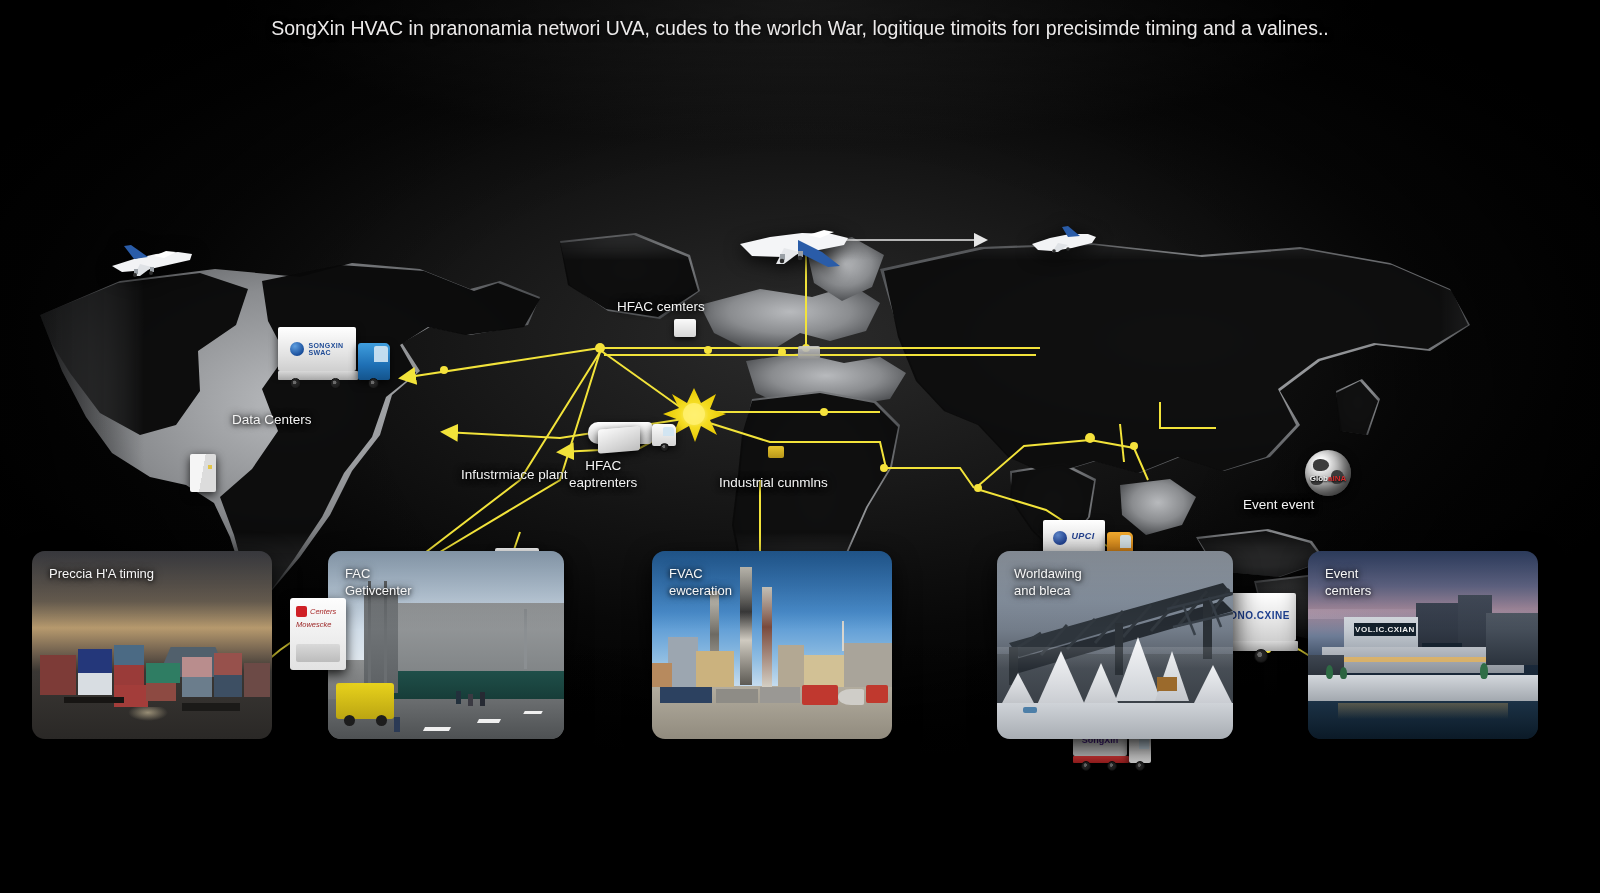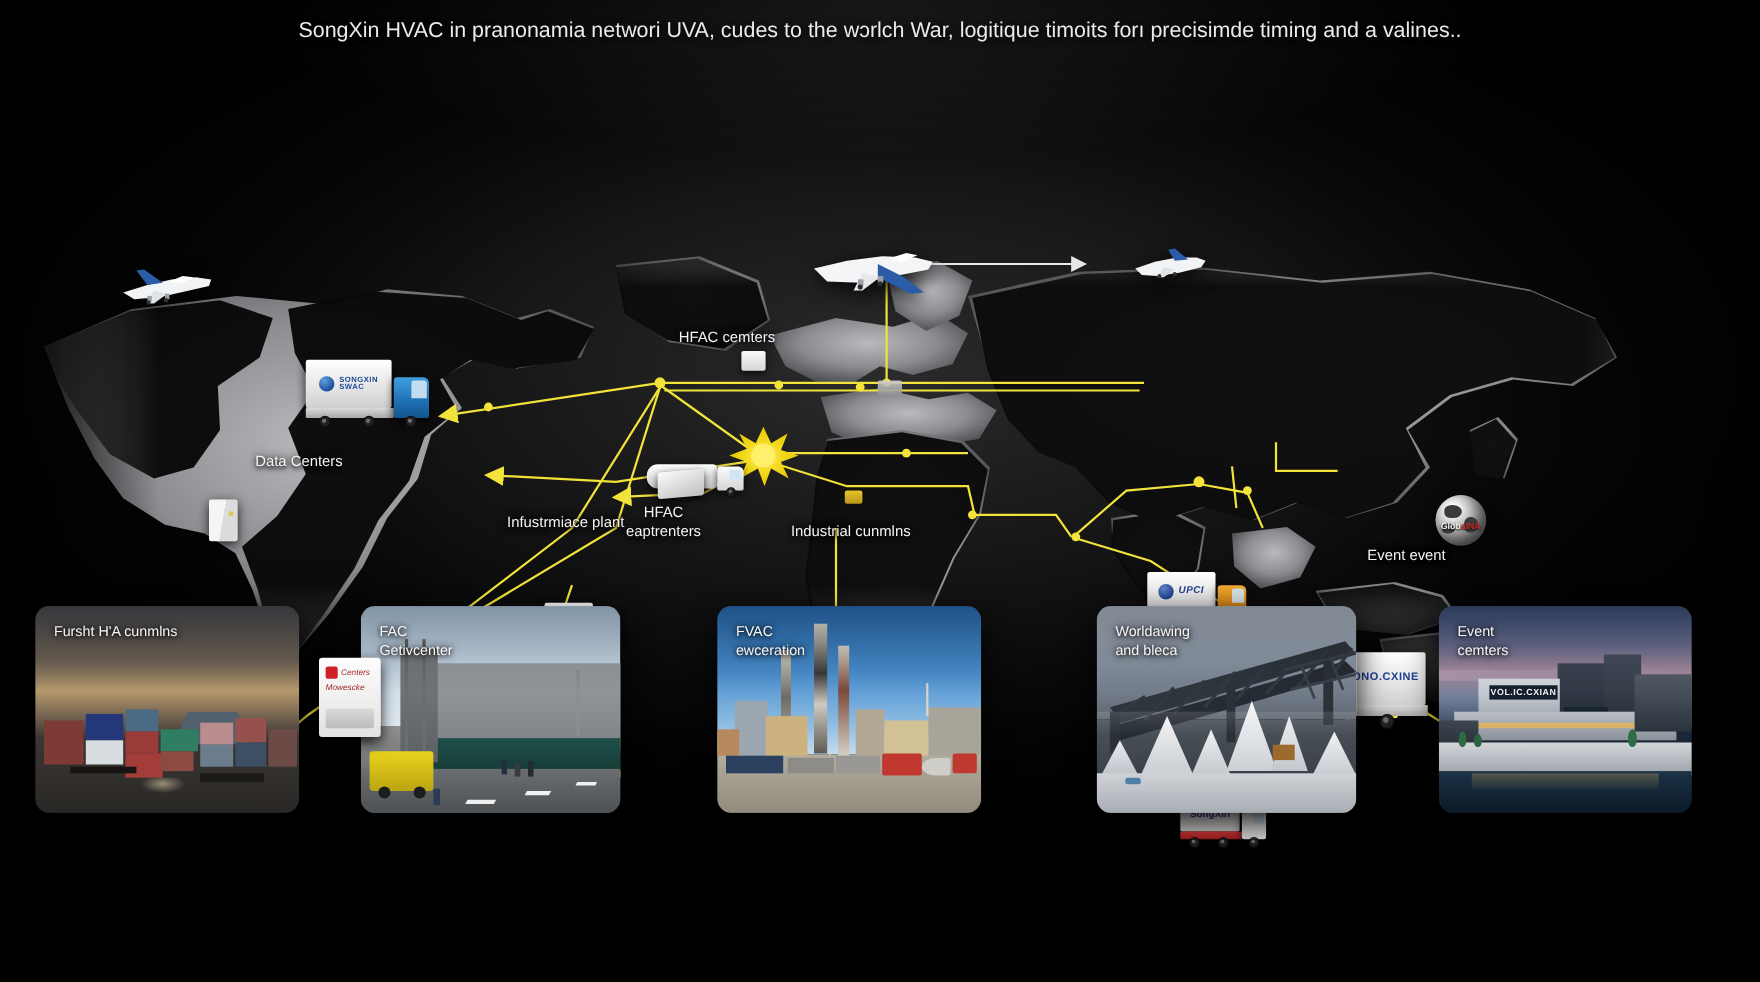--- a/index.html
+++ b/index.html
@@ -522,21 +522,21 @@
         <div class="blk" style="left:150px; top:106px; width:30px; height:20px; background:#b98d8d;"></div>
         <div class="blk" style="left:150px; top:126px; width:30px; height:20px; background:#6b7d8c;"></div>
         <div class="blk" style="left:182px; top:102px; width:28px; height:22px; background:#97514c;"></div>
         <div class="blk" style="left:182px; top:124px; width:28px; height:22px; background:#3d4f63;"></div>
         <div class="blk" style="left:212px; top:112px; width:26px; height:34px; background:#6c4a46;"></div>
         <div class="blk" style="left:32px; top:146px; width:60px; height:6px; background:#171513;"></div>
         <div class="blk" style="left:150px; top:152px; width:58px; height:8px; background:#1b1a18;"></div>
         <div class="blk" style="left:96px; top:156px; width:40px; height:14px; background:radial-gradient(ellipse at 50% 40%, rgba(255,236,190,.5), rgba(255,236,190,0) 70%);"></div>
       </div>
       <div class="shade"></div>
-      <div class="cap">Fursht H'A cunmlns</div>
+      <div class="cap">Preccia H'A timing</div>
     </div>
 
     <div class="card" style="left:328px; width:236px;">
       <div class="photo">
         <div class="sky c2-sky"></div>
         <div class="ground c2-ground"></div>
         <div class="blk" style="left:60px; top:52px; width:180px; height:78px; background:linear-gradient(#9a9d9f,#7e8284);"></div>
         <div class="blk" style="left:60px; top:120px; width:180px; height:34px; background:linear-gradient(#1f4f49,#153935);"></div>
         <div class="blk" style="left:60px; top:150px; width:180px; height:6px; background:#d8c23c;"></div>
         <div class="blk" style="left:36px; top:38px; width:34px; height:104px; background:linear-gradient(#7b7f82,#5c6063);"></div>

